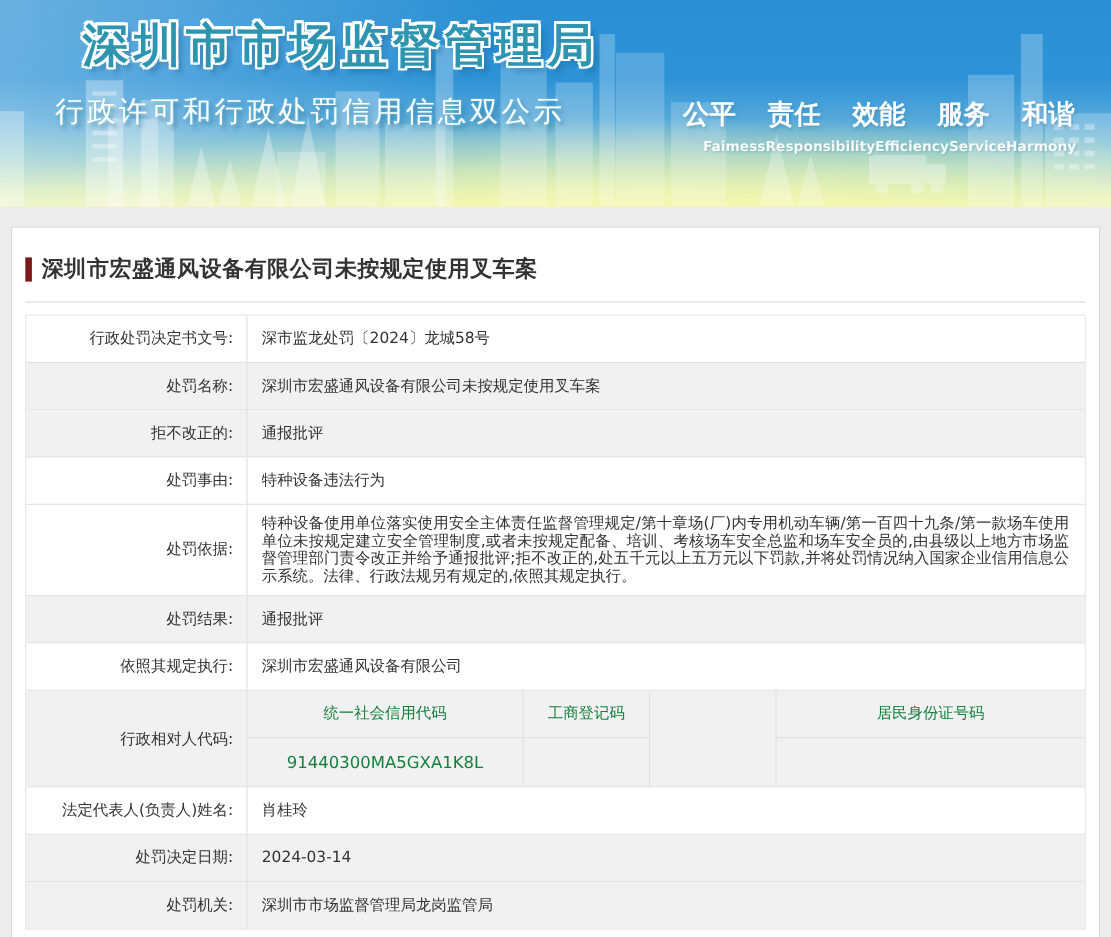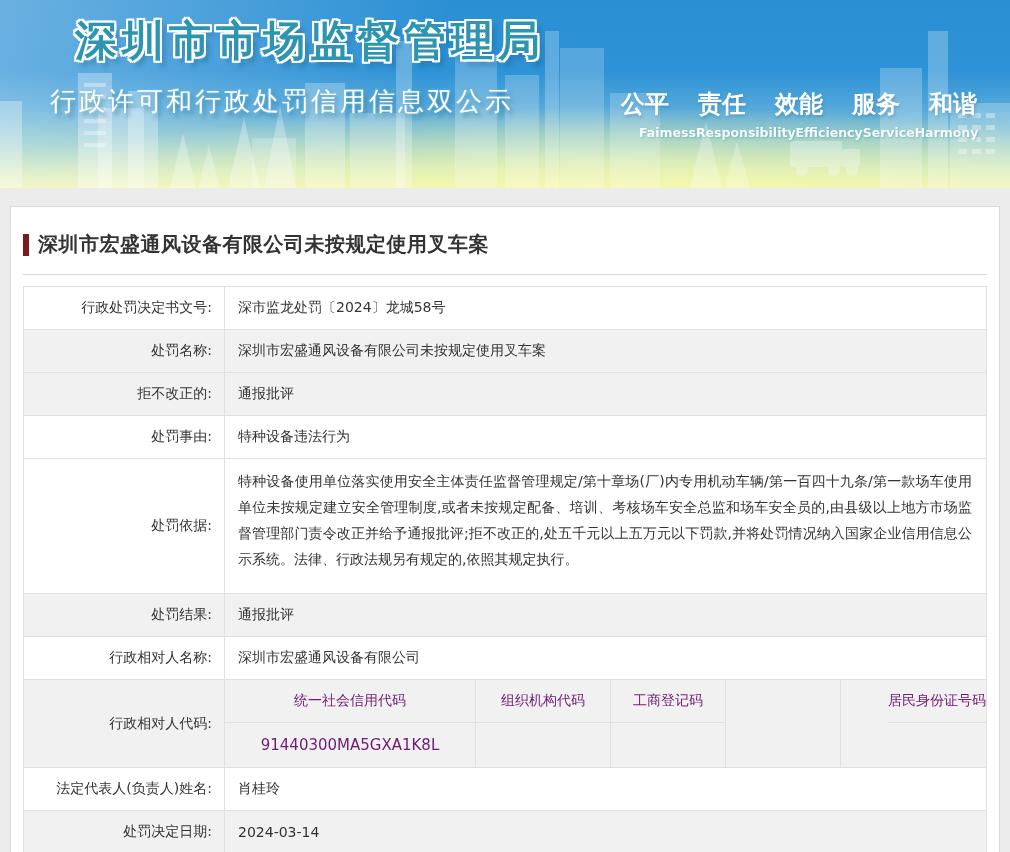--- a/index.html
+++ b/index.html
@@ -62,34 +62,34 @@
   .row { display:flex; align-items:stretch; border-bottom:1px solid #e0e0e0; background:#fff; }
   .row:last-child { border-bottom:none; }
   .row.shaded { background:#f1f1f1; }
   .cell { display:flex; align-items:center; font-size:14px; color:#333; }
   .cell.label {
     flex:0 0 201px; justify-content:flex-end; text-align:left;
     padding:12px 12px 12px 4px; border-right:1px solid #e0e0e0;
   }
   .cell.value { flex:1; padding:12px 14px 12px 13px; }
   .row.std { min-height:42px; }
-  .row.multiline .cell.value { line-height:26px; padding-top:9px; padding-bottom:21px; text-align:justify; }
+  .row.multiline .cell.value { line-height:16px; padding-top:9px; padding-bottom:9px; text-align:justify; }
 
   
   .codes-grid { flex:1; display:flex; }
   .code-col { display:flex; flex-direction:column; border-left:1px solid #e0e0e0; }
   .code-col:first-child { border-left:none; }
   .code-col.c0 { flex:0 0 250px; }
   .code-col.c1 { flex:0 0 135px; }
   .code-col.c2 { flex:0 0 115px; }
   .code-col.c3 { flex:0 0 115px; }
-  .code-col.c4 { flex:1;align-items:flex-end; }
+  .code-col.c4 { flex:1; }
   .code-head, .code-val {
     display:flex; align-items:center; justify-content:center;
-    font-size:14px; color:#701a75;
+    font-size:14px; color:#15803d;
   }
   .code-head { height:43px; border-bottom:1px solid #e0e0e0; }
   .code-val { height:44px; font-size:15px; }
 </style>
 </head>
 <body>
 
 <div class="banner">
   <svg class="skyline" viewBox="0 0 1010 175" preserveAspectRatio="none">
     <g fill="#ffffff">
@@ -209,35 +209,31 @@
       <div class="cell label">处罚依据:</div>
       <div class="cell value">特种设备使用单位落实使用安全主体责任监督管理规定/第十章场(厂)内专用机动车辆/第一百四十九条/第一款场车使用单位未按规定建立安全管理制度,或者未按规定配备、培训、考核场车安全总监和场车安全员的,由县级以上地方市场监督管理部门责令改正并给予通报批评;拒不改正的,处五千元以上五万元以下罚款,并将处罚情况纳入国家企业信用信息公示系统。法律、行政法规另有规定的,依照其规定执行。</div>
     </div>
 
     <div class="row std shaded">
       <div class="cell label">处罚结果:</div>
       <div class="cell value">通报批评</div>
     </div>
 
     <div class="row std">
-      <div class="cell label">行政相对人名称:</div>
+      <div class="cell label">依照其规定执行:</div>
       <div class="cell value">深圳市宏盛通风设备有限公司</div>
     </div>
 
     <div class="row shaded">
       <div class="cell label">行政相对人代码:</div>
       <div class="codes-grid">
         <div class="code-col c0">
           <div class="code-head">统一社会信用代码</div>
           <div class="code-val">91440300MA5GXA1K8L</div>
         </div>
-        <div class="code-col c1">
-          <div class="code-head">组织机构代码</div>
-          <div class="code-val"></div>
-        </div>
         <div class="code-col c2">
           <div class="code-head">工商登记码</div>
           <div class="code-val"></div>
         </div>
         <div class="code-col c3">
           <div class="code-val"></div>
         </div>
         <div class="code-col c4">
           <div class="code-head">居民身份证号码</div>
           <div class="code-val"></div>

